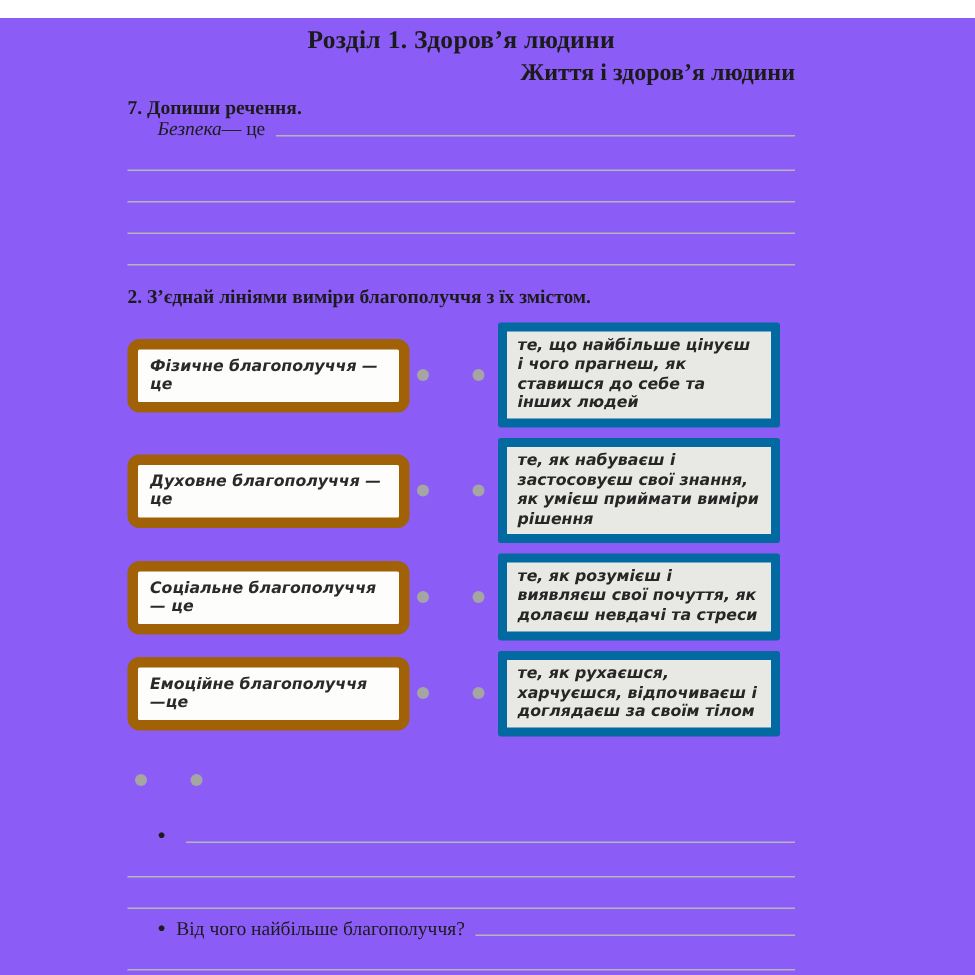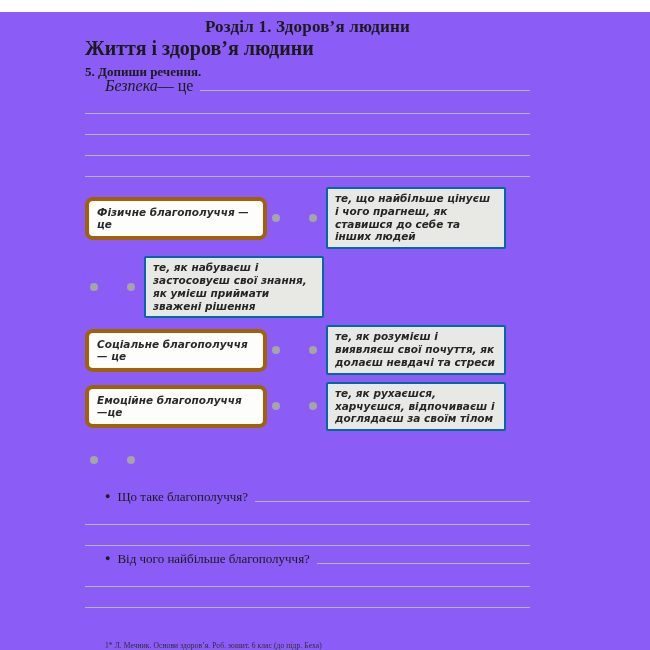--- a/index.html
+++ b/index.html
@@ -16,67 +16,67 @@
     background:#8b5cf6;
     box-sizing:border-box;
     padding:5px 120px 0 85px;
     margin-top:12px;
   }
   .title{
     font-size:17px;line-height:19px;font-weight:bold;
     text-align:center;letter-spacing:.2px;
   }
   .subtitle{
-    font-size:20px;line-height:17px;font-weight:bold;
-    text-align:left;margin-top:4px;
+    font-size:16px;line-height:17px;font-weight:bold;
+    text-align:right;margin-top:4px;
   }
   .task-header{
     font-size:13px;line-height:15px;font-weight:bold;
   }
   .t1h{margin-top:7px;}
   .t2h{margin-top:13px;}
   .t3h{margin-top:10px;}
   .sent-row{
     display:flex;align-items:flex-end;
-    margin-left:20px;font-size:16px;line-height:14px;
+    margin-left:20px;font-size:13px;line-height:14px;
   }
   .sent-row.first{height:14px;}
   .sent-row.second{height:20px;}
   .term{font-style:italic;}
   .fill{
     flex:1;border-bottom:1px solid #b5b5b5;margin-left:7px;
     transform:translateY(-2px);
   }
   .write-line{
     height:20px;border-bottom:1px solid #b5b5b5;
   }
   .match-area{margin-top:10px;}
   .match-row{
     display:flex;align-items:center;
     min-height:44px;margin-bottom:7px;
   }
   .left-box{
     width:158px;
-    border:4px solid #a16207;border-radius:8px;
+    border:7px solid #a16207;border-radius:8px;
     background:#fdfdfc;
     padding:5px 8px;
     font-family:"DejaVu Sans", sans-serif;
     font-size:10.5px;line-height:12.5px;
     font-weight:bold;font-style:italic;
     color:#2a2a2a;
   }
   .dot{
     width:8px;height:8px;border-radius:50%;
     background:#a5a5a3;flex:none;
   }
   .dot-left{margin-left:5px;}
   .dot-right{margin-left:29px;}
   .right-box{
     width:162px;margin-left:9px;
-    border:2px solid #0369a1;border-radius:2px;
+    border:6px solid #0369a1;border-radius:2px;
     background:#e8e8e4;
     padding:3px 7px 4px 7px;
     font-family:"DejaVu Sans", sans-serif;
     font-size:10.5px;line-height:12.8px;
     font-weight:bold;font-style:italic;
     color:#262626;
   }
   .q-row{
     display:flex;align-items:flex-end;
     margin-left:20px;font-size:13px;line-height:15px;
@@ -93,47 +93,49 @@
   }
 </style>
 </head>
 <body>
 
 <div class="page">
 
   <div class="title">Розділ 1. Здоров’я людини</div>
   <div class="subtitle">Життя і здоров’я людини</div>
 
-  <div class="task-header t1h">5. Допиши речення.</div>
+  <div class="task-header t1h">7. Допиши речення.</div>
 
   <div class="sent-row first">
     <span class="term">Безпека</span>
       <span> — це</span>
     <span class="fill"></span>
   </div>
   <div class="write-line"></div>
   <div class="write-line"></div>
 
   <div class="write-line"></div>
   <div class="write-line"></div>
 
+  <div class="task-header t2h">2. З’єднай лініями виміри благополуччя з їх змістом.</div>
 
   <div class="match-area">
 
     <div class="match-row">
       <div class="left-box">Фізичне благополуччя — це</div>
       <div class="dot dot-left"></div>
       <div class="dot dot-right"></div>
       <div class="right-box">те, що найбільше цінуєш і чого прагнеш, як ставишся до себе та інших людей</div>
     </div>
 
     <div class="match-row">
+      <div class="left-box">Духовне благополуччя — це</div>
       <div class="dot dot-left"></div>
       <div class="dot dot-right"></div>
-      <div class="right-box">те, як набуваєш і застосовуєш свої знання, як умієш приймати зважені рішення</div>
+      <div class="right-box">те, як набуваєш і застосовуєш свої знання, як умієш приймати виміри рішення</div>
     </div>
 
     <div class="match-row">
       <div class="left-box">Соціальне благополуччя — це</div>
       <div class="dot dot-left"></div>
       <div class="dot dot-right"></div>
       <div class="right-box">те, як розумієш і виявляєш свої почуття, як долаєш невдачі та стреси</div>
     </div>
 
     <div class="match-row">
@@ -146,29 +148,27 @@
     <div class="match-row">
       <div class="dot dot-left"></div>
       <div class="dot dot-right"></div>
     </div>
 
   </div>
 
 
   <div class="q-row first">
     <span class="bullet">●</span>
-    <span>Що таке благополуччя?</span>
     <span class="fill"></span>
   </div>
   <div class="write-line"></div>
   <div class="write-line"></div>
 
   <div class="q-row second">
     <span class="bullet">●</span>
     <span>Від чого найбільше благополуччя?</span>
     <span class="fill"></span>
   </div>
   <div class="write-line"></div>
   <div class="write-line"></div>
 
-  <div class="footnote">1* Л. Мечник. Основи здоров’я. Роб. зошит. 6 клас (до підр. Беха)</div>
 
 </div>
 
 </body></html>

